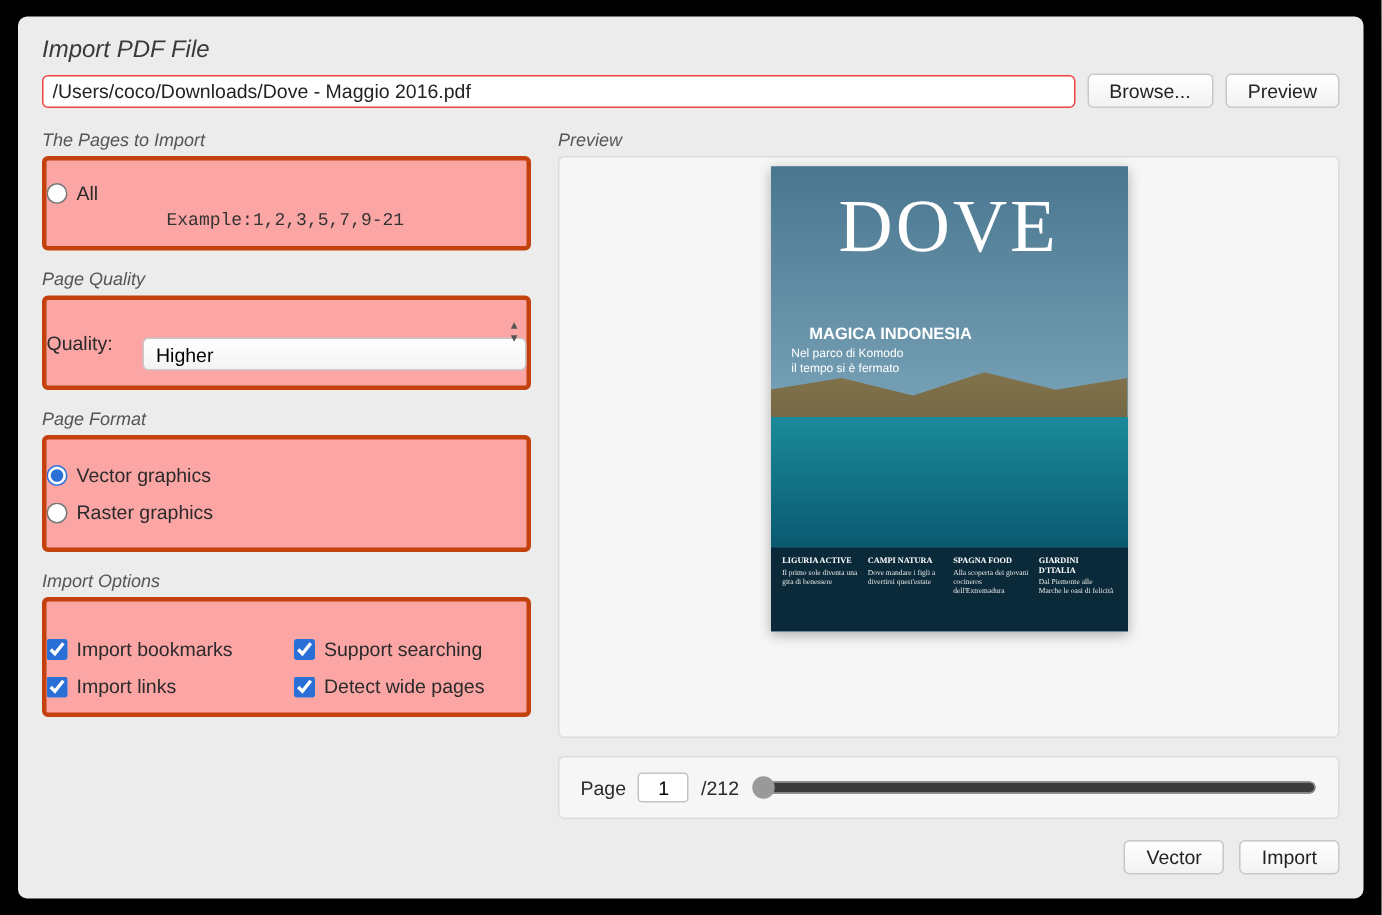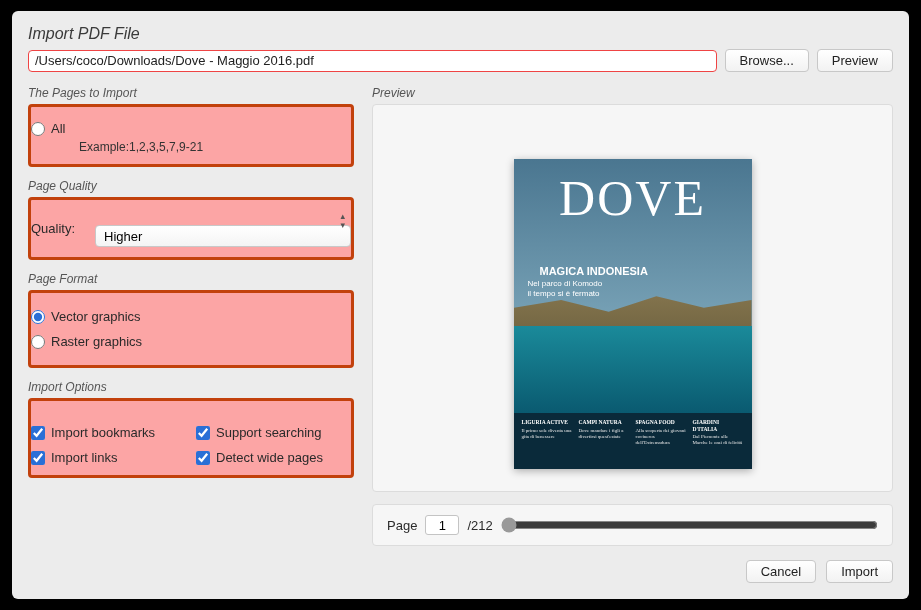--- a/index.html
+++ b/index.html
@@ -100,22 +100,23 @@
   height: 20px;
   border: 1px solid #c4c4c4;
   border-radius: 3px;
   padding: 0 6px;
   font-size: 13px;
   margin-left: 4px;
 }
 .example {
   font-size: 12px;
   color: #333;
-  margin-left: 48px;
+  margin-left: 80px;
   margin-top: 2px;
+  font-family: Liberation Mono, monospace;
 }
 .quality-row {
   display: flex;
   align-items: center;
   gap: 10px;
 }
 .quality-label { width: 54px; }
 .select-wrap {
   flex: 1;
   position: relative;
@@ -151,23 +152,23 @@
   display: flex;
   align-items: center;
   gap: 6px;
 }
 .preview-box {
   background: #f6f6f6;
   border: 1px solid #dcdcdc;
   border-radius: 4px;
   flex: 1;
   display: flex;
-  align-items: flex-end;
+  align-items: flex-start;
   justify-content: center;
-  padding: 22px;
+  padding: 6px;
 }
 .cover {
   width: 238px;
   height: 310px;
   background: linear-gradient(to bottom, #1a4a6e 0%, #2b5e82 30%, #2b5e82 30%, #2b5e82 30%);
   position: relative;
   box-shadow: 0 2px 8px rgba(0,0,0,0.3);
   overflow: hidden;
   color: #fff;
   font-family: Georgia, serif;
@@ -363,17 +364,17 @@
       <div class="pager-box">
         <span>Page</span>
         <input class="page-input" type="text" value="1" style="">
         <span>/212</span>
         <input type="range" min="1" max="212" value="1" style="">
       </div>
     </div>
   </div>
 
   <div class="footer">
-    <button class="mac-btn">Cancel</button>
+    <button class="mac-btn">Vector</button>
     <button class="mac-btn">Import</button>
   </div>
 
 </div>
 
 </body></html>

